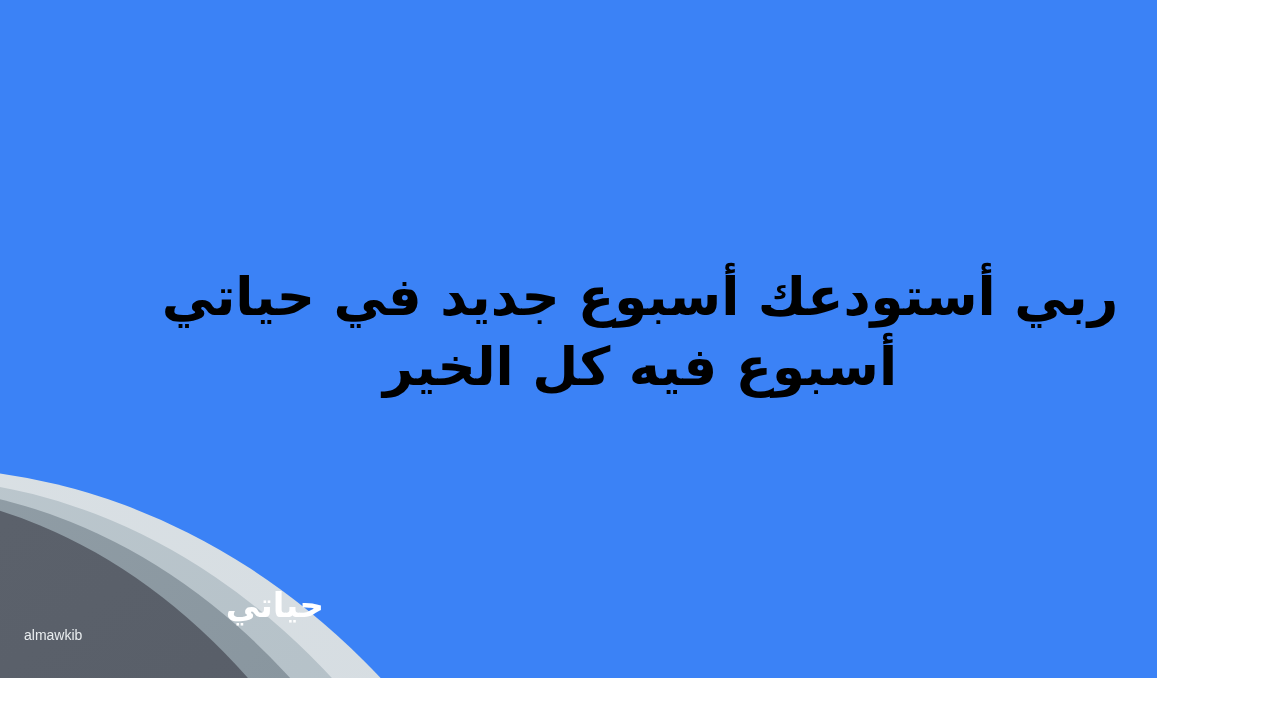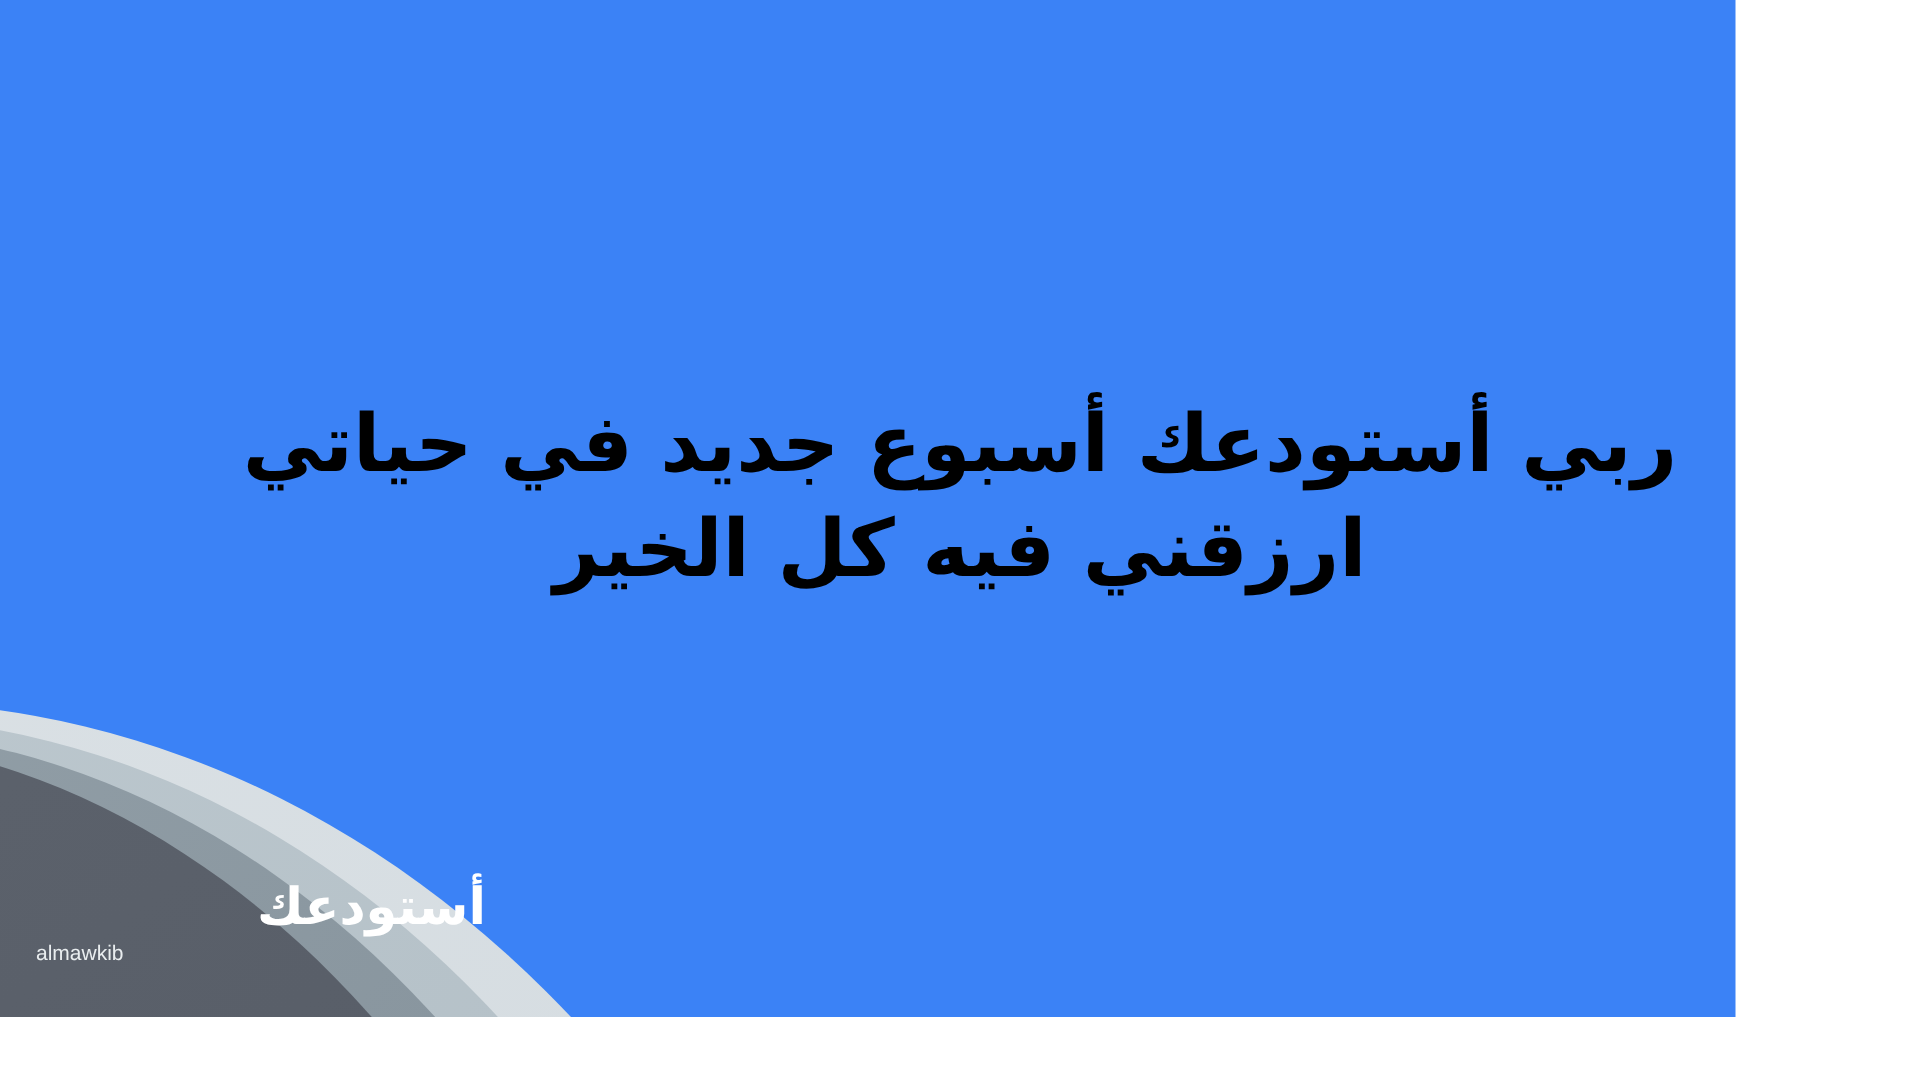--- a/index.html
+++ b/index.html
@@ -142,22 +142,22 @@
 
           <ellipse cx="-112" cy="1314" rx="628" ry="828" fill="url(#gradSteel)"></ellipse>
 
           <ellipse cx="-134" cy="1312" rx="600" ry="822" fill="url(#gradDark)"></ellipse>
         </g>
       </svg>
     </div>
 
     <div class="quote-block">
       <span class="quote-line">ربي أستودعك أسبوع جديد في حياتي</span>
-      <span class="quote-line">ارزقني فيه كل الخير</span>
+      <span class="quote-line">أسبوع فيه كل الخير</span>
     </div>
 
     <div class="logo-lockup">
-      <span class="logo-ar">أستودعك</span>
+      <span class="logo-ar">حياتي</span>
       <span class="logo-latin">almawkib</span>
     </div>
 
   </div>
 </div>
 
 </body></html>

